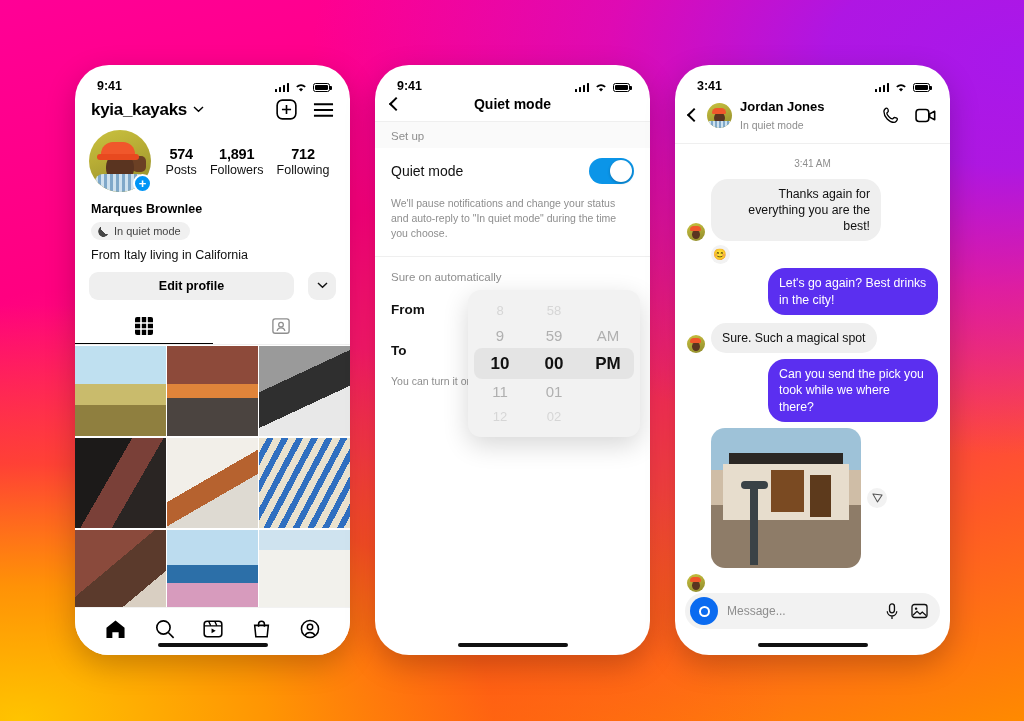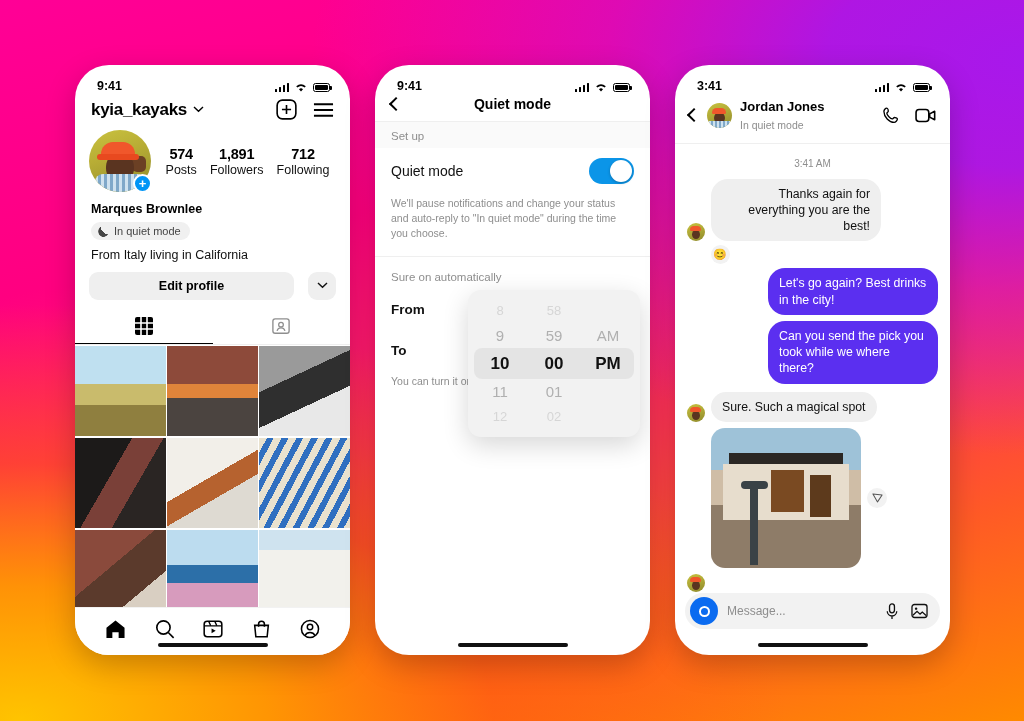--- a/index.html
+++ b/index.html
@@ -460,30 +460,30 @@
             <span class="f"></span>
             <span class="h"></span>
           </span>
         <span class="bub in">Thanks again for everything you are the best!</span>
       </div>
       <div class="reaction">😊</div>
 
       <div class="msg-row out">
         <span class="bub out">Let's go again? Best drinks in the city!</span>
       </div>
-      <div class="msg-row out">
-        <span class="bub out">Can you send the pick you took while we where there?</span>
-      </div>
-
       <div class="msg-row" style="margin-top:8px">
         <span class="sm-av">
             <span class="f"></span>
             <span class="h"></span>
           </span>
         <span class="bub in">Sure. Such a magical spot</span>
+      </div>
+
+      <div class="msg-row out">
+        <span class="bub out">Can you send the pick you took while we where there?</span>
       </div>
 
       <div class="msg-row" style="align-items:center">
         <span class="sm-av" style="visibility:hidden"></span>
         <span class="photo-msg">
           <span style="position:absolute;inset:0;background:linear-gradient(180deg,#9ec2d8 0 30%,#cfbda6 30% 55%,#8e7c68 55% 100%)"></span>
           <span style="position:absolute;left:8%;top:26%;width:84%;height:40%;background:#e7ddcd"></span>
           <span style="position:absolute;left:40%;top:30%;width:22%;height:30%;background:#7a4a22"></span>
           <span style="position:absolute;left:66%;top:34%;width:14%;height:30%;background:#5d3a1c"></span>
           <span style="position:absolute;left:12%;top:18%;width:76%;height:8%;background:#2b2724"></span>

